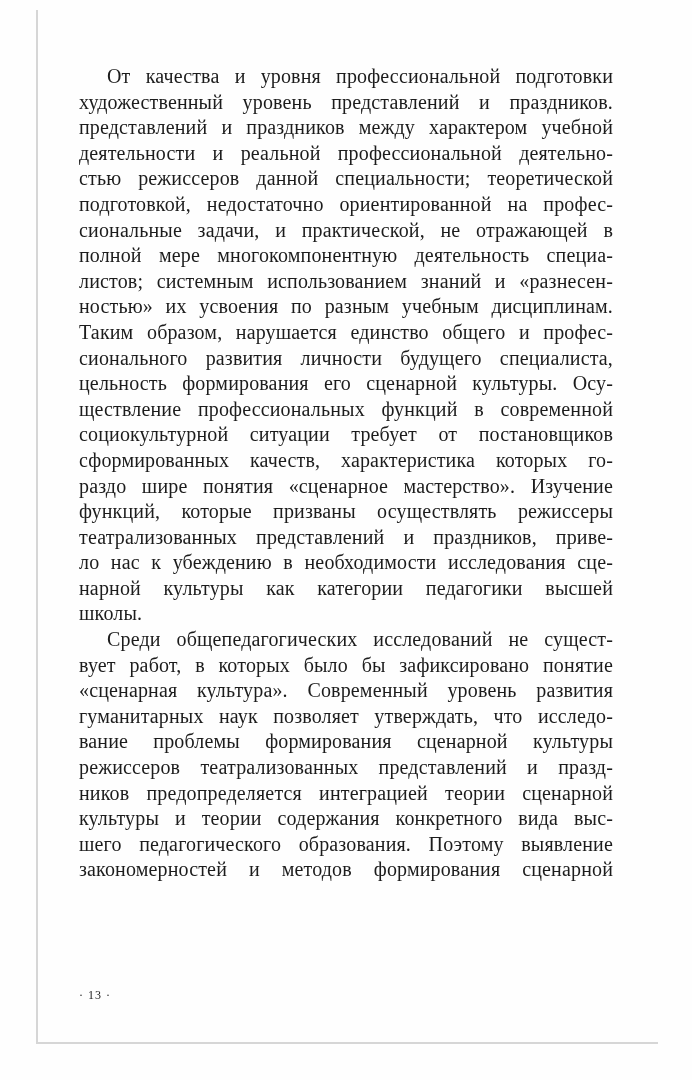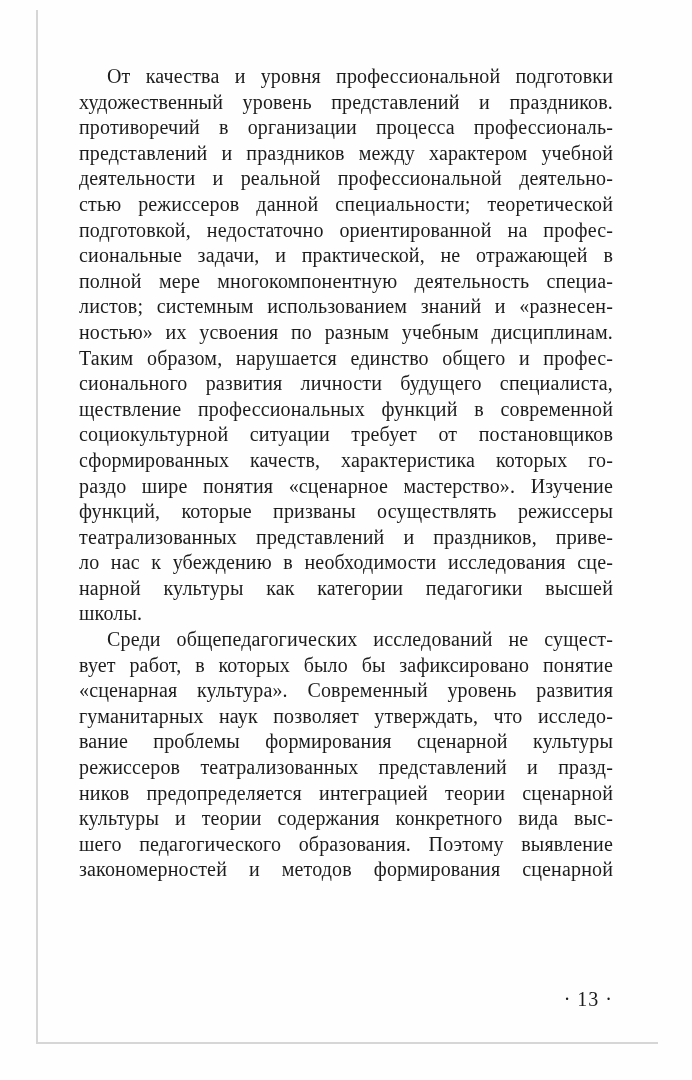--- a/index.html
+++ b/index.html
@@ -53,46 +53,46 @@
     text-indent: 28px;
   }
   .line.last {
     text-align-last: left;
   }
   .page-number {
     position: absolute;
     left: 79px;
     top: 988px;
     width: 534px;
-    text-align: right;
-    font-size: 20px;
+    text-align: left;
+    font-size: 12px;
     letter-spacing: 1px;
   }
 </style>
 </head>
 <body>
 
 <div class="page">
   <div class="edge-left"></div>
   <div class="edge-bottom"></div>
   <div class="text-block">
       <div class="paragraph">
         <div class="line indent">От качества и уровня профессиональной подготовки</div>
         <div class="line">художественный уровень представлений и праздников.</div>
-        <div class="line">противоречий в организации процесса профессиональ-</div>
         <div class="line">представлений и праздников между характером учебной</div>
         <div class="line">деятельности и реальной профессиональной деятельно-</div>
         <div class="line">стью режиссеров данной специальности; теоретической</div>
         <div class="line">подготовкой, недостаточно ориентированной на профес-</div>
         <div class="line">сиональные задачи, и практической, не отражающей в</div>
         <div class="line">полной мере многокомпонентную деятельность специа-</div>
         <div class="line">листов; системным использованием знаний и «разнесен-</div>
         <div class="line">ностью» их усвоения по разным учебным дисциплинам.</div>
         <div class="line">Таким образом, нарушается единство общего и профес-</div>
         <div class="line">сионального развития личности будущего специалиста,</div>
+        <div class="line">цельность формирования его сценарной культуры. Осу-</div>
         <div class="line">ществление профессиональных функций в современной</div>
         <div class="line">социокультурной ситуации требует от постановщиков</div>
         <div class="line">сформированных качеств, характеристика которых го-</div>
         <div class="line">раздо шире понятия «сценарное мастерство». Изучение</div>
         <div class="line">функций, которые призваны осуществлять режиссеры</div>
         <div class="line">театрализованных представлений и праздников, приве-</div>
         <div class="line">ло нас к убеждению в необходимости исследования сце-</div>
         <div class="line">нарной культуры как категории педагогики высшей</div>
         <div class="line last">школы.</div>
       </div>

